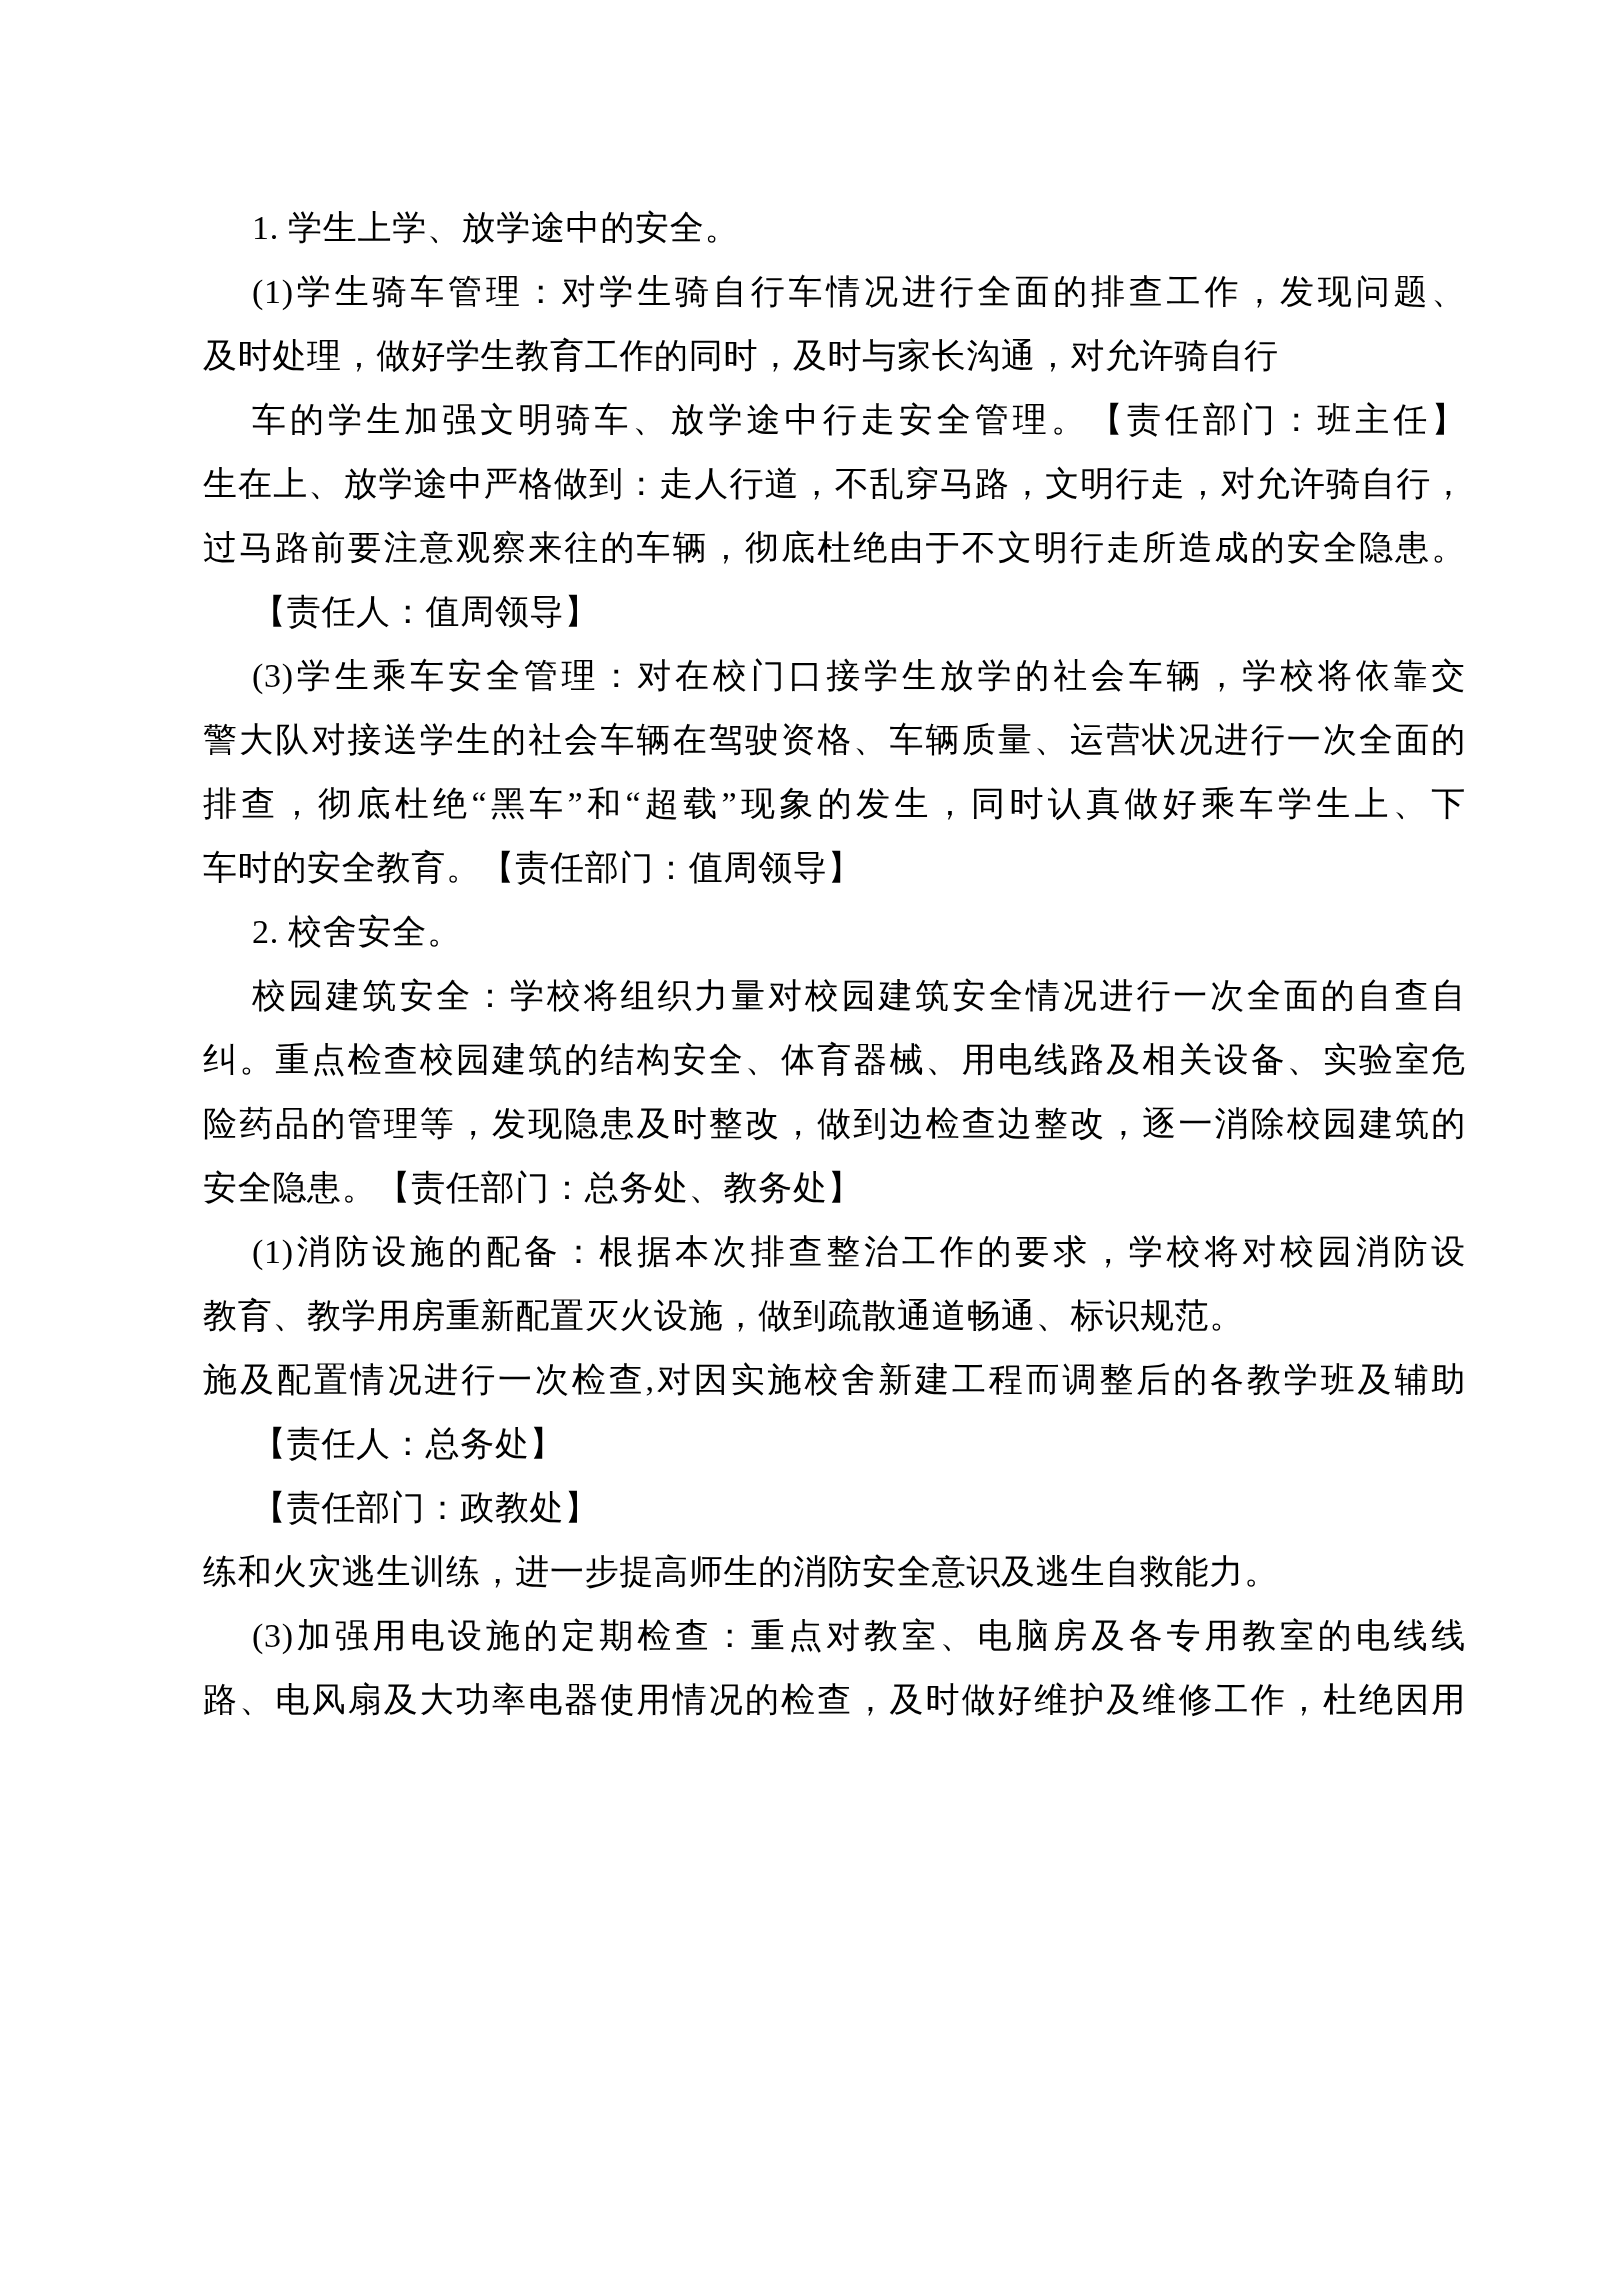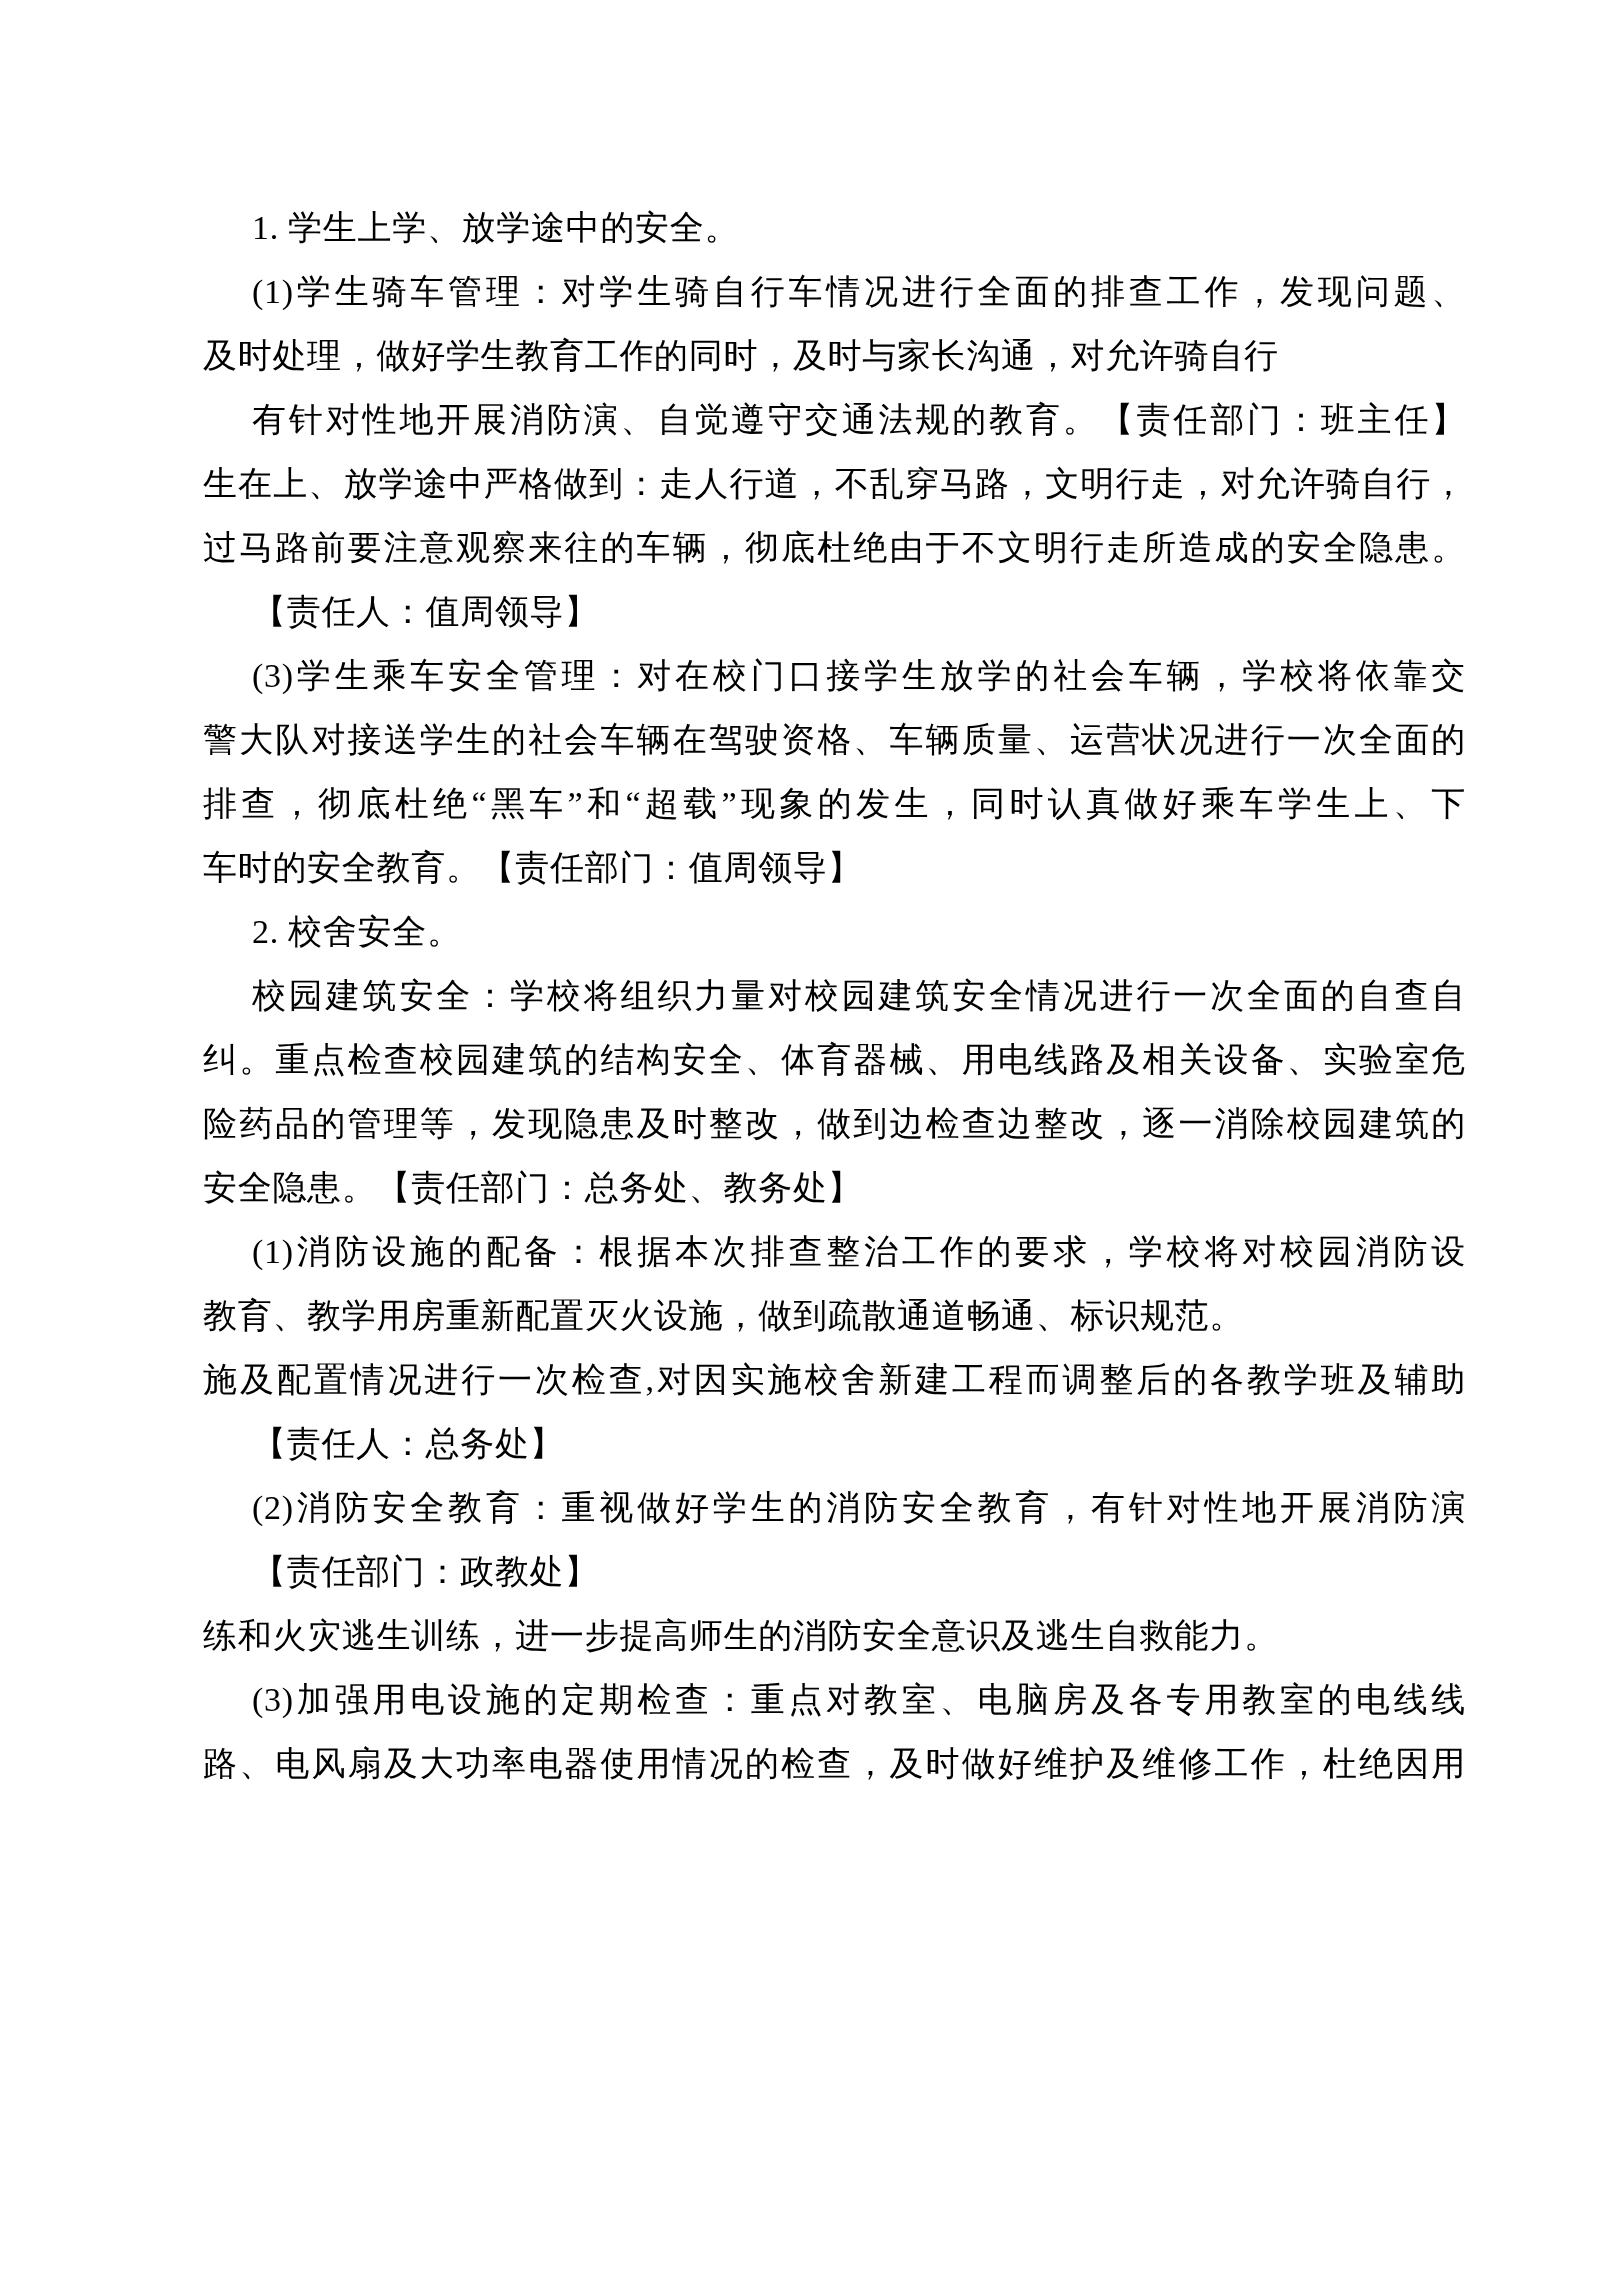--- a/index.html
+++ b/index.html
@@ -40,37 +40,36 @@
   }
 </style>
 </head>
 <body>
 
 <div class="page">
   <div class="doc">
       <div class="line indent">1. 学生上学、放学途中的安全。</div>
       <div class="line indent just">(1)学生骑车管理：对学生骑自行车情况进行全面的排查工作，发现问题、</div>
       <div class="line">及时处理，做好学生教育工作的同时，及时与家长沟通，对允许骑自行</div>
-      <div class="line indent just">有针对性地开展消防演、自觉遵守交通法规的教育。【责任部门：班主任】</div>
+      <div class="line indent just">车的学生加强文明骑车、放学途中行走安全管理。【责任部门：班主任】</div>
       <div class="line just">生在上、放学途中严格做到：走人行道，不乱穿马路，文明行走，对允许骑自行，</div>
       <div class="line just">过马路前要注意观察来往的车辆，彻底杜绝由于不文明行走所造成的安全隐患。</div>
       <div class="line indent">【责任人：值周领导】</div>
       <div class="line indent just">(3)学生乘车安全管理：对在校门口接学生放学的社会车辆，学校将依靠交</div>
       <div class="line just">警大队对接送学生的社会车辆在驾驶资格、车辆质量、运营状况进行一次全面的</div>
       <div class="line just">排查，彻底杜绝“黑车”和“超载”现象的发生，同时认真做好乘车学生上、下</div>
       <div class="line">车时的安全教育。【责任部门：值周领导】</div>
       <div class="line indent">2. 校舍安全。</div>
       <div class="line indent just">校园建筑安全：学校将组织力量对校园建筑安全情况进行一次全面的自查自</div>
       <div class="line just">纠。重点检查校园建筑的结构安全、体育器械、用电线路及相关设备、实验室危</div>
       <div class="line just">险药品的管理等，发现隐患及时整改，做到边检查边整改，逐一消除校园建筑的</div>
       <div class="line">安全隐患。【责任部门：总务处、教务处】</div>
       <div class="line indent just">(1)消防设施的配备：根据本次排查整治工作的要求，学校将对校园消防设</div>
       <div class="line">教育、教学用房重新配置灭火设施，做到疏散通道畅通、标识规范。</div>
       <div class="line just">施及配置情况进行一次检查,对因实施校舍新建工程而调整后的各教学班及辅助</div>
       <div class="line indent">【责任人：总务处】</div>
-      <div class="line indent just">(2)消防安全教育：重视做好学生的消防安全教育，有针对性地开展消防演</div>
       <div class="line indent">【责任部门：政教处】</div>
       <div class="line">练和火灾逃生训练，进一步提高师生的消防安全意识及逃生自救能力。</div>
       <div class="line indent just">(3)加强用电设施的定期检查：重点对教室、电脑房及各专用教室的电线线</div>
       <div class="line just">路、电风扇及大功率电器使用情况的检查，及时做好维护及维修工作，杜绝因用</div>
     </div>
 </div>
 
 
 </body></html>

